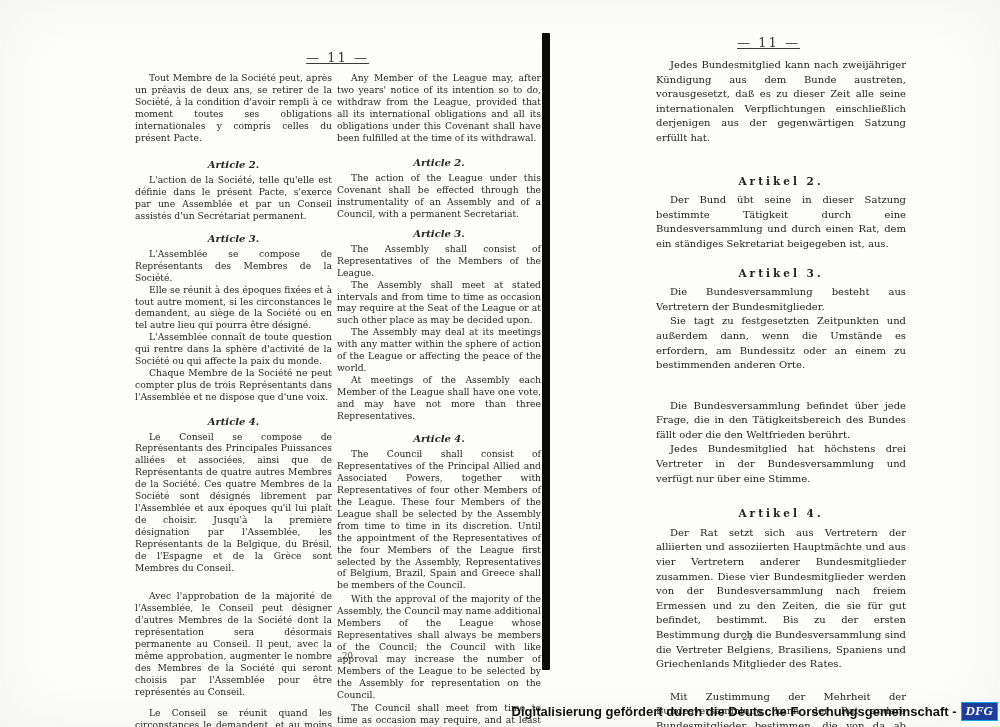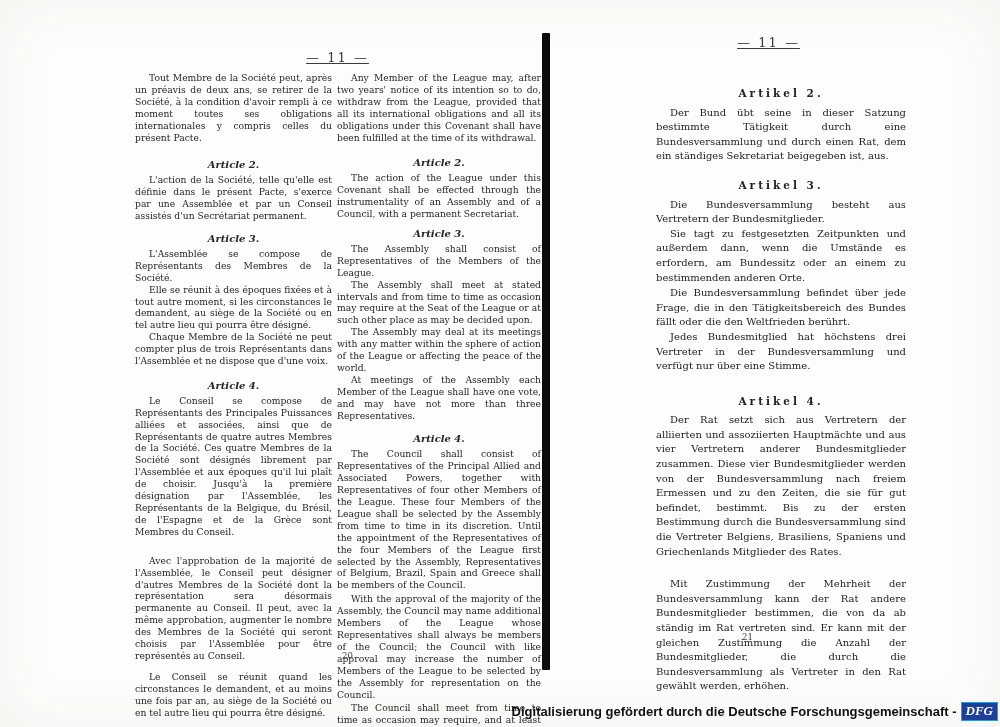--- a/index.html
+++ b/index.html
@@ -60,20 +60,21 @@
 
   <div>
     <div class="page-header left">—  11  —</div>
     <div class="col col-french" id="col-french">
         <div class="para">Tout Membre de la Société peut, après un préavis de deux ans, se retirer de la Société, à la condition d'avoir rempli à ce moment toutes ses obligations internationales y compris celles du présent Pacte.</div>
         <div class="art-heading" style="margin-top: 16px;">Article 2.</div>
         <div class="para">L'action de la Société, telle qu'elle est définie dans le présent Pacte, s'exerce par une Assemblée et par un Conseil assistés d'un Secrétariat permanent.</div>
         <div class="art-heading" style="margin-top: 11px;">Article 3.</div>
         <div class="para">L'Assemblée se compose de Représentants des Membres de la Société.</div>
         <div class="para">Elle se réunit à des époques fixées et à tout autre moment, si les circonstances le demandent, au siège de la Société ou en tel autre lieu qui pourra être désigné.</div>
+        <div class="para">L'Assemblée connaît de toute question qui rentre dans la sphère d'activité de la Société ou qui affecte la paix du monde.</div>
         <div class="para">Chaque Membre de la Société ne peut compter plus de trois Représentants dans l'Assemblée et ne dispose que d'une voix.</div>
         <div class="art-heading" style="margin-top: 13px;">Article 4.</div>
         <div class="para">Le Conseil se compose de Représentants des Principales Puissances alliées et associées, ainsi que de Représentants de quatre autres Membres de la Société. Ces quatre Membres de la Société sont désignés librement par l'Assemblée et aux époques qu'il lui plaît de choisir. Jusqu'à la première désignation par l'Assemblée, les Représentants de la Belgique, du Brésil, de l'Espagne et de la Grèce sont Membres du Conseil.</div>
         <div class="para" style="margin-top: 17px;">Avec l'approbation de la majorité de l'Assemblée, le Conseil peut désigner d'autres Membres de la Société dont la représentation sera désormais permanente au Conseil. Il peut, avec la même approbation, augmenter le nombre des Membres de la Société qui seront choisis par l'Assemblée pour être représentés au Conseil.</div>
         <div class="para" style="margin-top: 9px;">Le Conseil se réunit quand les circonstances le demandent, et au moins une fois par an, au siège de la Société ou en tel autre lieu qui pourra être désigné.</div>
       </div>
     <div class="col col-english" id="col-english">
         <div class="para">Any Member of the League may, after two years' notice of its intention so to do, withdraw from the League, provided that all its international obligations and all its obligations under this Covenant shall have been fulfilled at the time of its withdrawal.</div>
         <div class="art-heading" style="margin-top: 14px;">Article 2.</div>
         <div class="para">The action of the League under this Covenant shall be effected through the instrumentality of an Assembly and of a Council, with a permanent Secretariat.</div>
@@ -88,26 +89,27 @@
         <div class="para" style="margin-top: 2px;">The Council shall meet from time to time as occasion may require, and at least once a year, at the Seat of the League, or at such other place as may be decided upon.</div>
       </div>
     <div class="sig sig-left">20</div>
   </div>
 
   <div class="spine"></div>
 
   <div>
     <div class="page-header right">—  11  —</div>
     <div class="col col-german" id="col-german">
+        <div class="para">Jedes Bundesmitglied kann nach zweijähriger Kündigung aus dem Bunde austreten, vorausgesetzt, daß es zu dieser Zeit alle seine internationalen Verpflichtungen einschließlich derjenigen aus der gegenwärtigen Satzung erfüllt hat.</div>
         <div class="art-heading" style="margin-top: 28px;">Artikel 2.</div>
         <div class="para">Der Bund übt seine in dieser Satzung bestimmte Tätigkeit durch eine Bundesversammlung und durch einen Rat, dem ein ständiges Sekretariat beigegeben ist, aus.</div>
         <div class="art-heading" style="">Artikel 3.</div>
         <div class="para">Die Bundesversammlung besteht aus Vertretern der Bundesmitglieder.</div>
         <div class="para">Sie tagt zu festgesetzten Zeitpunkten und außerdem dann, wenn die Umstände es erfordern, am Bundessitz oder an einem zu bestimmenden anderen Orte.</div>
-        <div class="para" style="margin-top: 1px;">Die Bundesversammlung befindet über jede Frage, die in den Tätigkeitsbereich des Bundes fällt oder die den Weltfrieden berührt.</div>
+        <div class="para" style="margin-top: 26px;">Die Bundesversammlung befindet über jede Frage, die in den Tätigkeitsbereich des Bundes fällt oder die den Weltfrieden berührt.</div>
         <div class="para">Jedes Bundesmitglied hat höchstens drei Vertreter in der Bundesversammlung und verfügt nur über eine Stimme.</div>
         <div class="art-heading" style="margin-top: 20px;">Artikel 4.</div>
         <div class="para">Der Rat setzt sich aus Vertretern der alliierten und assoziierten Hauptmächte und aus vier Vertretern anderer Bundesmitglieder zusammen. Diese vier Bundesmitglieder werden von der Bundesversammlung nach freiem Ermessen und zu den Zeiten, die sie für gut befindet, bestimmt. Bis zu der ersten Bestimmung durch die Bundesversammlung sind die Vertreter Belgiens, Brasiliens, Spaniens und Griechenlands Mitglieder des Rates.</div>
         <div class="para" style="margin-top: 18px;">Mit Zustimmung der Mehrheit der Bundesversammlung kann der Rat andere Bundesmitglieder bestimmen, die von da ab ständig im Rat vertreten sind. Er kann mit der gleichen Zustimmung die Anzahl der Bundesmitglieder, die durch die Bundesversammlung als Vertreter in den Rat gewählt werden, erhöhen.</div>
       </div>
     <div class="sig sig-right">21</div>
   </div>
 
   <div class="watermark">
     <span>Digitalisierung gefördert durch die Deutsche Forschungsgemeinschaft -</span>

